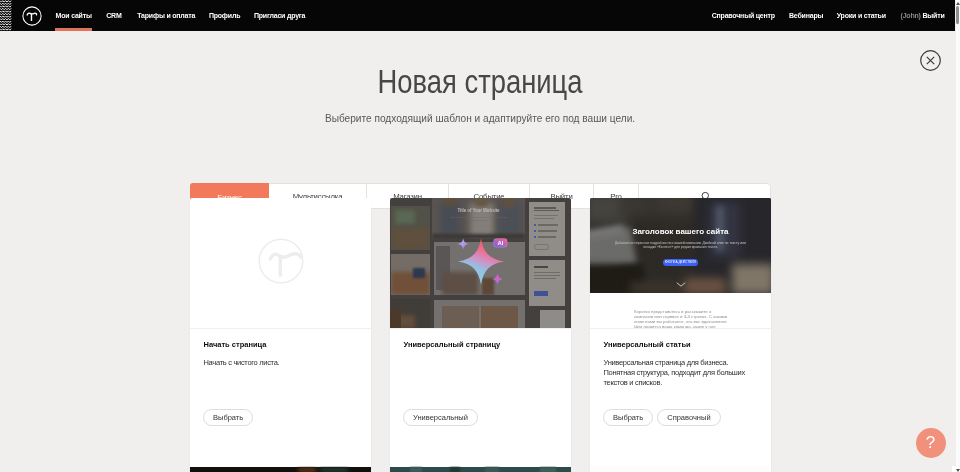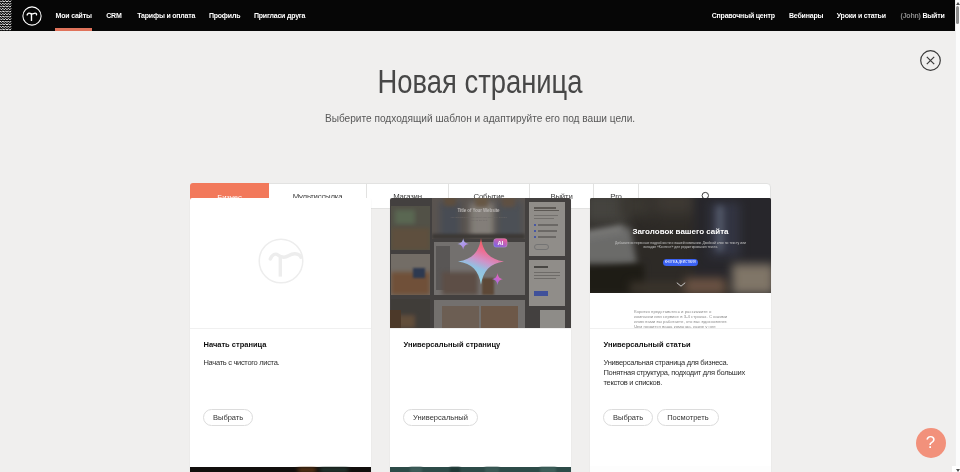--- a/index.html
+++ b/index.html
@@ -249,21 +249,21 @@
           <path d="M0.8 0.7 L5 4.2 L9.2 0.7" fill="none" stroke="#c9c9c9" stroke-width="1.0"></path>
         </svg>
     </div>
     <div style="position:absolute;left:44px;top:111px;width:96px;font-size:4.3px;line-height:5.1px;color:#8f8f8f;">Коротко представьтесь и расскажите о компании или сервисе в 3-4 строках. С какими клиентами вы работаете, что вас вдохновляет. Чем гордится ваша команда, какие у нее ценности и устремления</div>
   </div>
   <div class="txt">
     <h3>Универсальный статьи</h3>
     <p>Универсальная страница для бизнеса.<br>Понятная структура, подходит для больших<br>текстов и списков.</p>
     <div class="btnrow">
         <span class="pill">Выбрать</span>
-        <span class="pill">Посмотреть</span>
+        <span class="pill">Справочный</span>
       </div>
   </div>
 </div>
 
 <div style="position:absolute;left:190px;top:465.5px;width:181px;height:6.5px;background:#fff;overflow:hidden;">
   <div style="position:absolute;left:0;top:1.8px;width:181px;height:5px;background:#120f0d;"></div>
   <div style="position:absolute;left:108px;top:2.5px;width:18px;height:4px;background:#6a3c16;filter:blur(2px);"></div>
   <div style="position:absolute;left:130px;top:2.5px;width:28px;height:4px;background:#27413a;filter:blur(2px);"></div>
 </div>
 <div style="position:absolute;left:390px;top:465.5px;width:181px;height:6.5px;background:#fff;overflow:hidden;">

